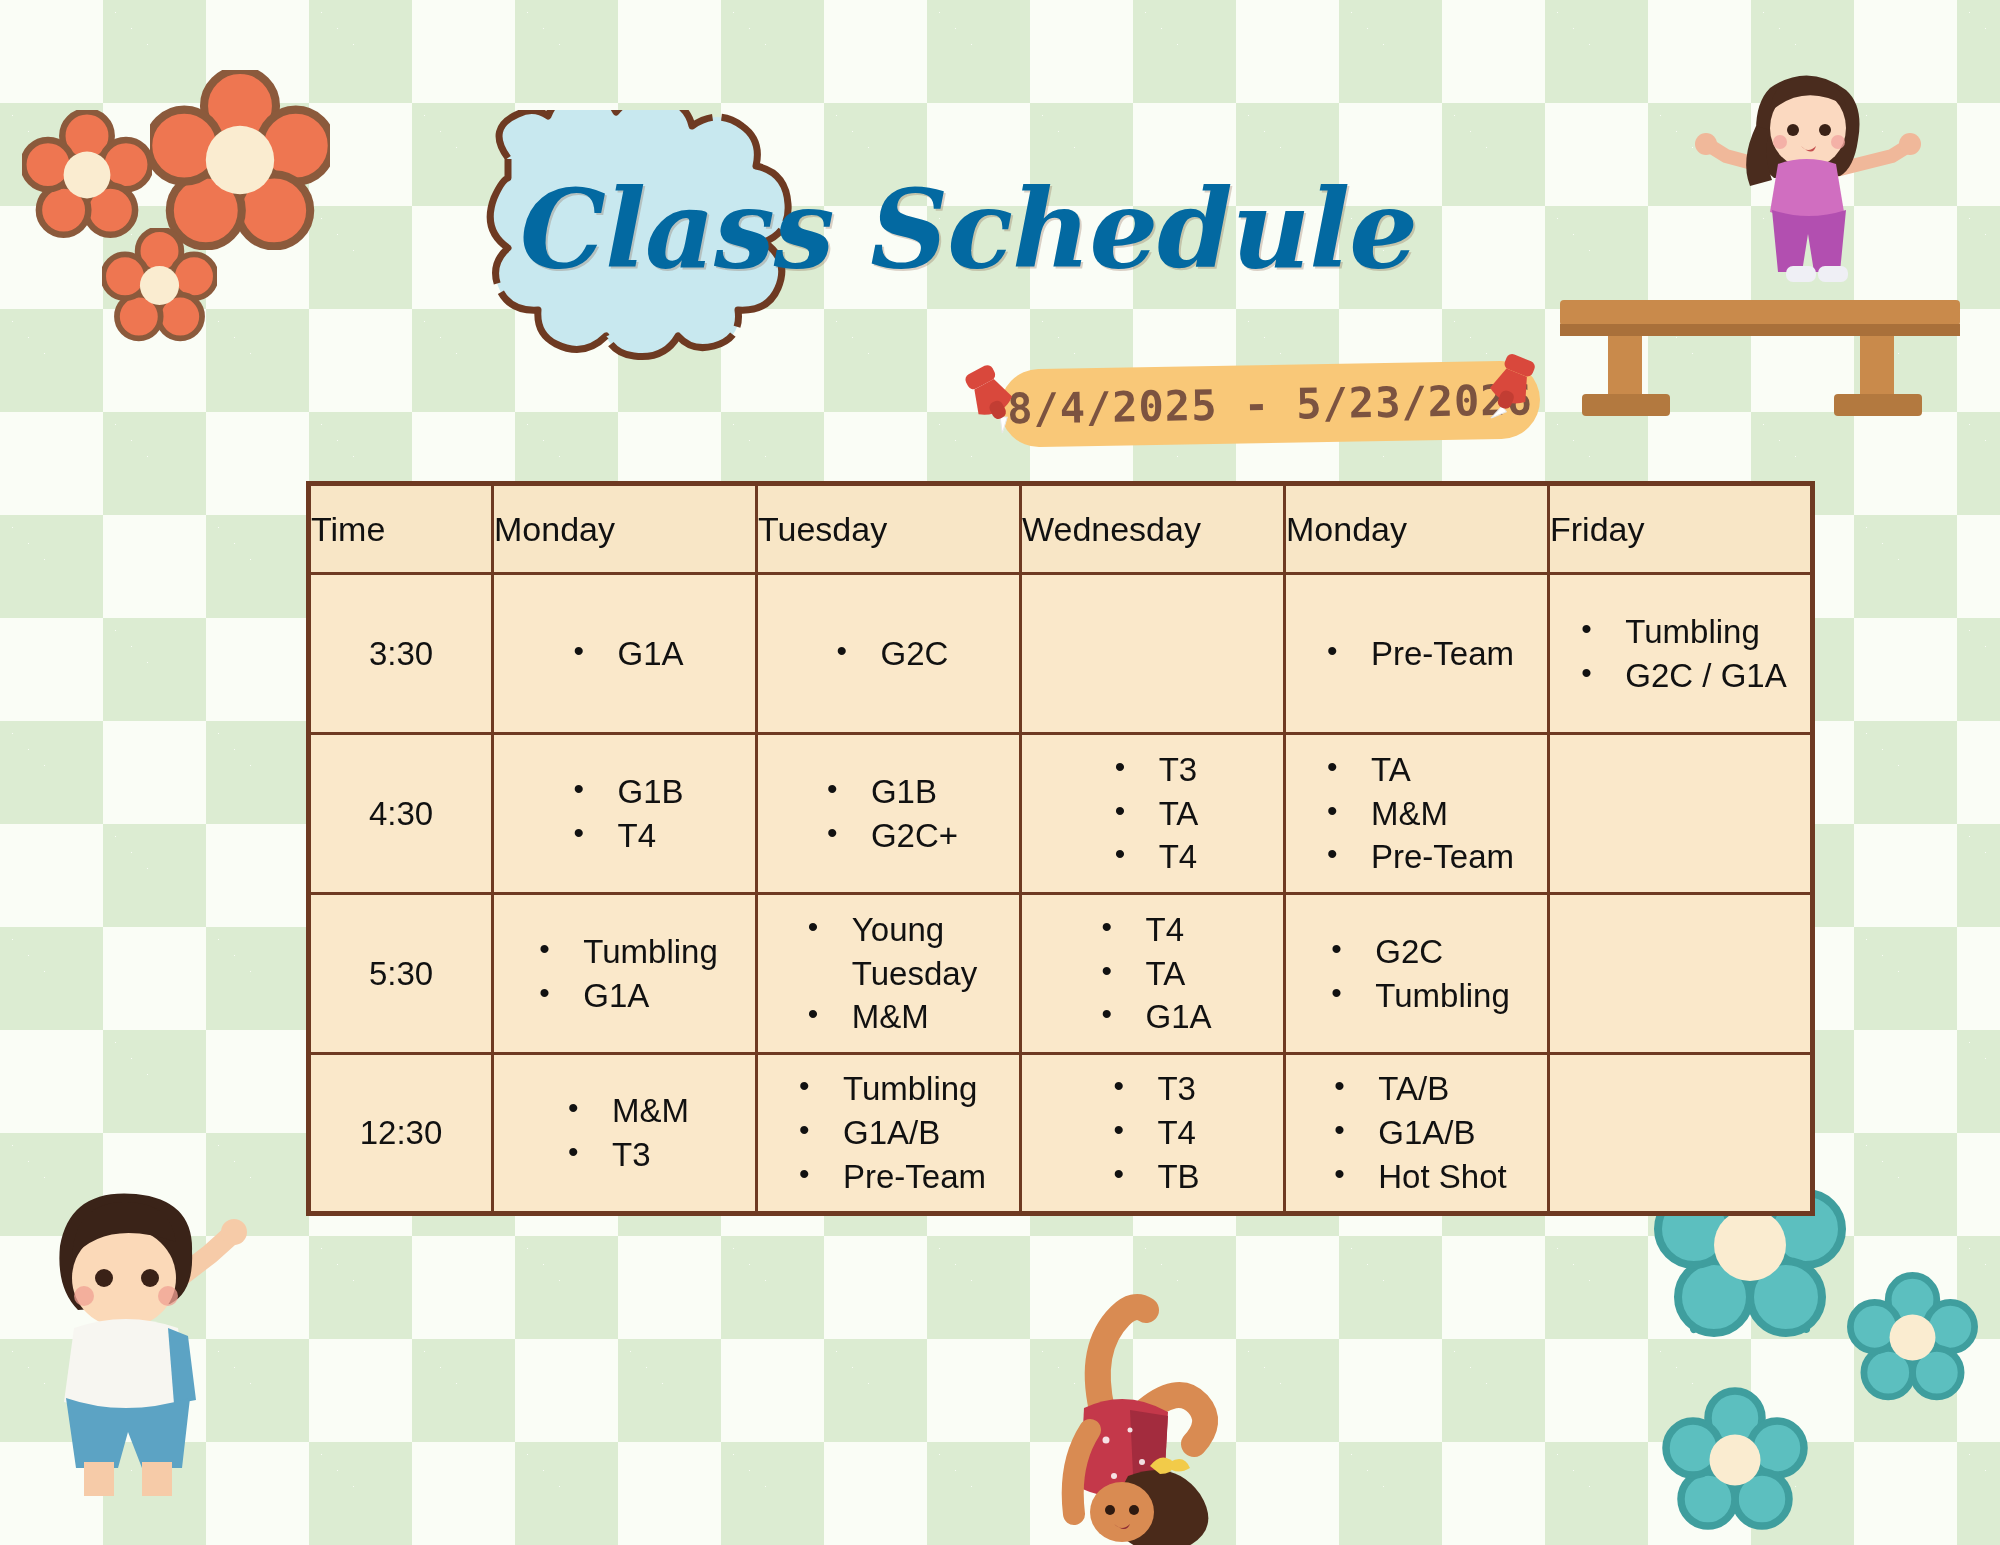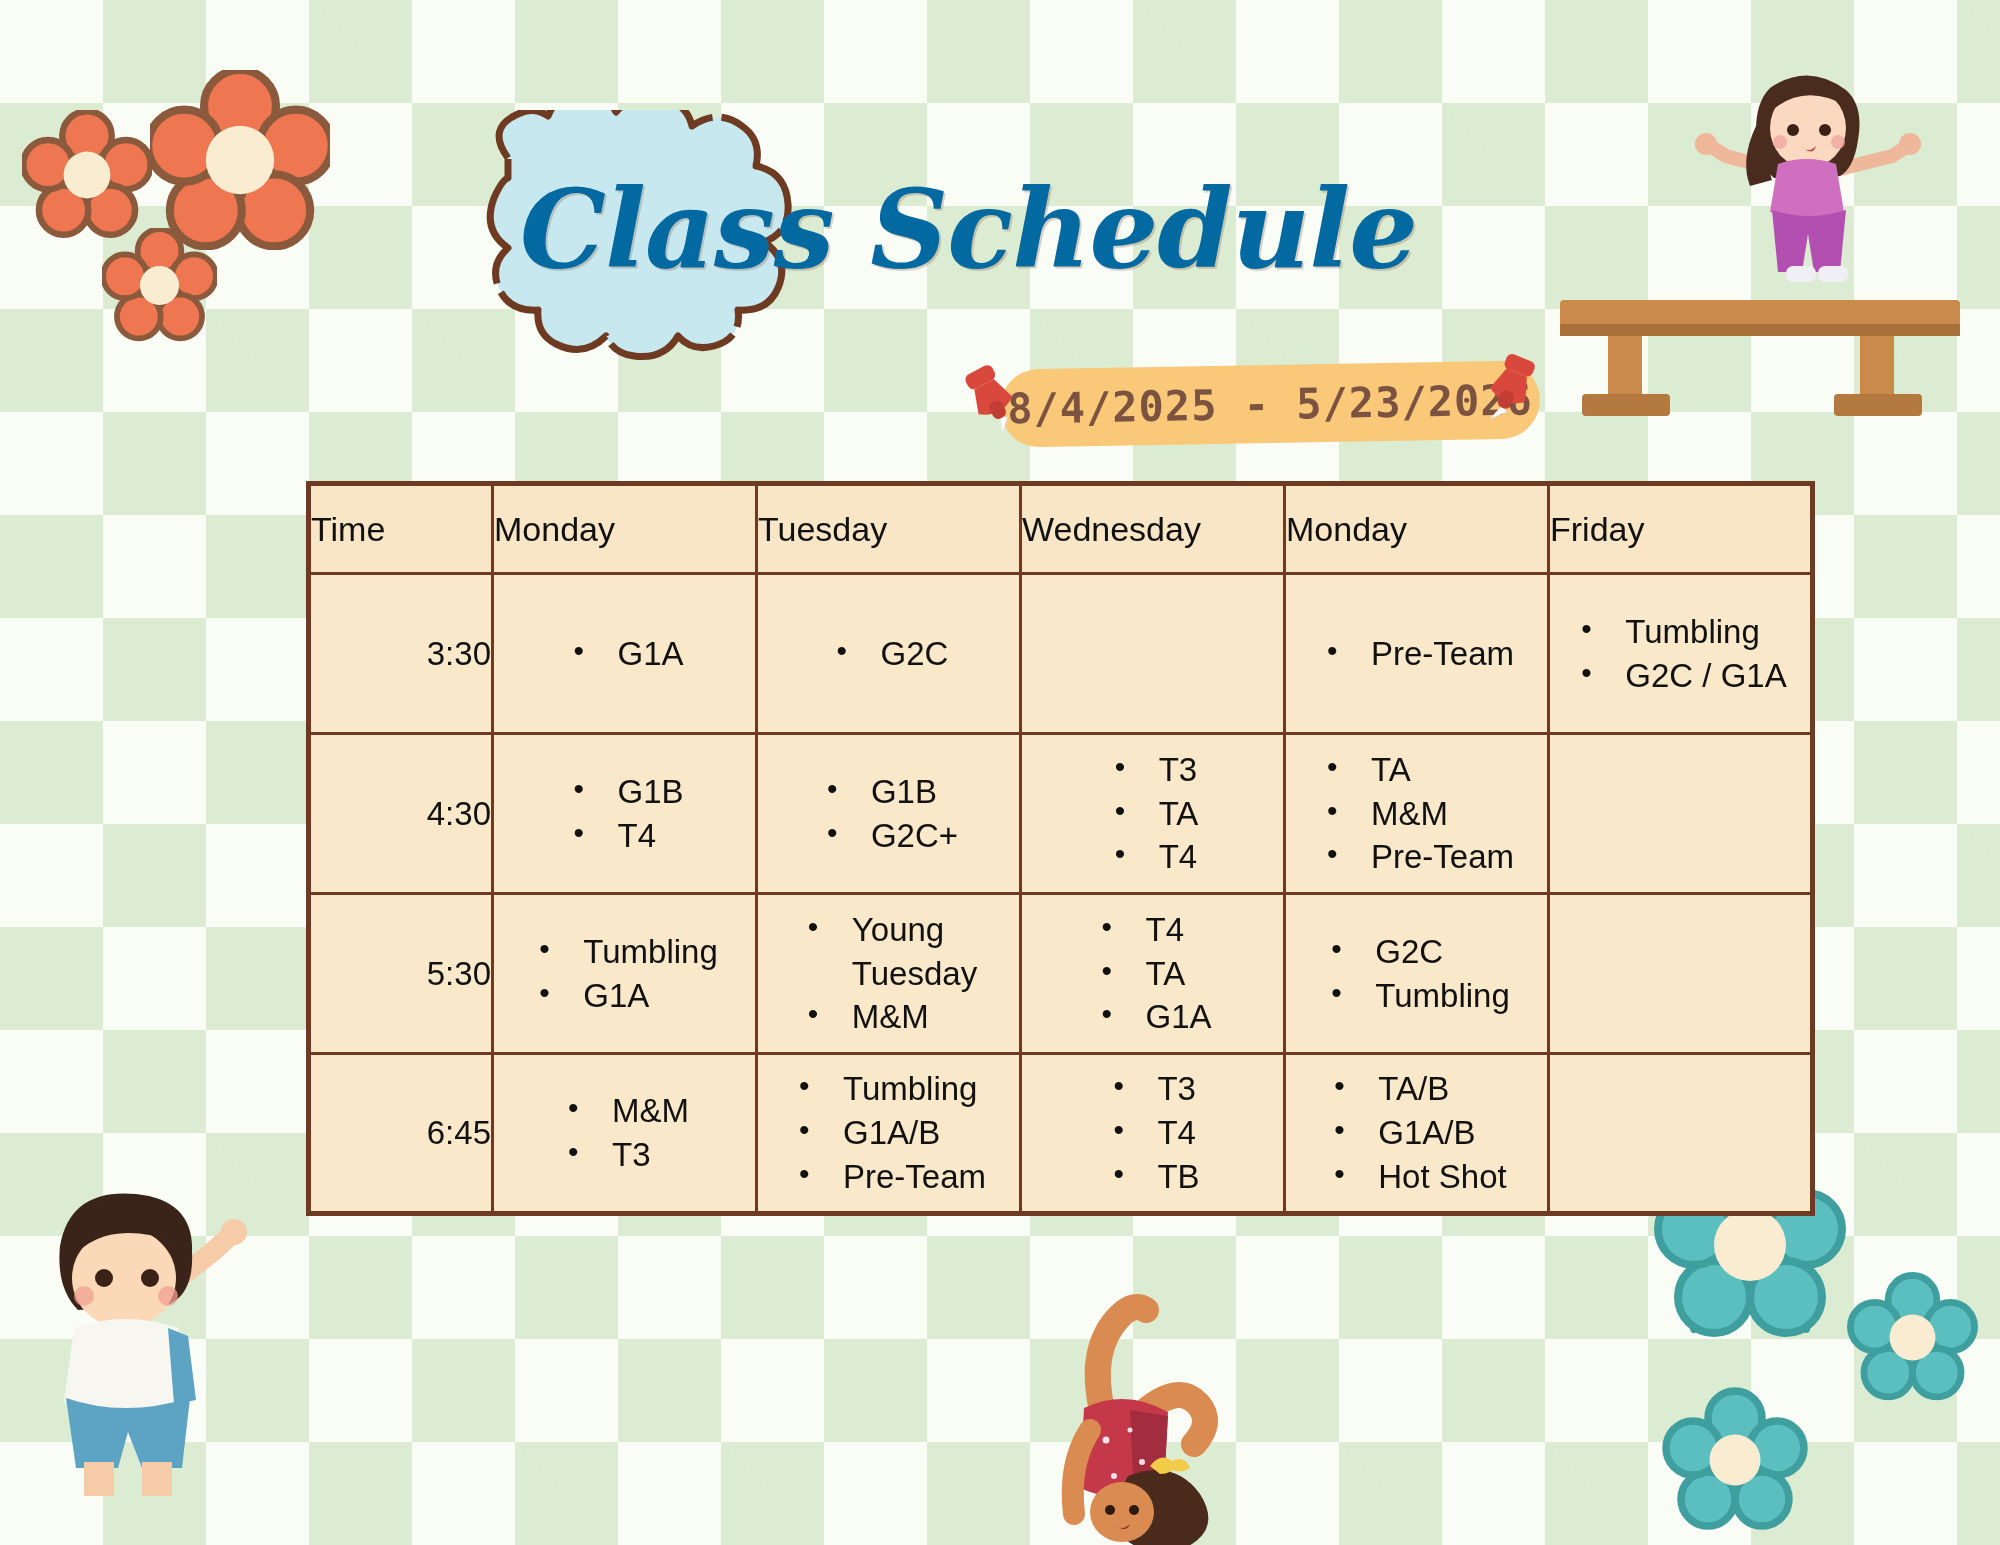--- a/index.html
+++ b/index.html
@@ -105,21 +105,21 @@
     text-align: left;
     background: #f8e6c6;
   }
   .col-time  { width: 184px; }
   .col-day   { width: 264px; }
 
   #schedule-table tbody td {
     height: 160px;
     font-size: 33px;
   }
-  td.time-cell { text-align: right; }
+  td.time-cell { text-align: center; }
 
   ul.cell-list {
     list-style: none;
     margin: 0 auto;
     padding: 0;
     display: inline-block;
     text-align: left;
   }
   td.day-cell { text-align: center; padding: 6px 10px; }
   ul.cell-list li {
@@ -391,21 +391,21 @@
         <td class="time-cell">5:30</td>
         <td class="day-cell"><ul class="cell-list"><li>Tumbling</li><li>G1A</li></ul></td>
         <td class="day-cell"><ul class="cell-list"><li>
               <span class="lbl">Young<span class="l2">Tuesday</span></span>
             </li><li>M&amp;M</li></ul></td>
         <td class="day-cell"><ul class="cell-list"><li>T4</li><li>TA</li><li>G1A</li></ul></td>
         <td class="day-cell"><ul class="cell-list"><li>G2C</li><li>Tumbling</li></ul></td>
         <td class="day-cell"></td>
       </tr>
       <tr>
-        <td class="time-cell">6:45</td>
+        <td class="time-cell">12:30</td>
         <td class="day-cell"><ul class="cell-list"><li>M&amp;M</li><li>T3</li></ul></td>
         <td class="day-cell"><ul class="cell-list"><li>Tumbling</li><li>G1A/B</li><li>Pre-Team</li></ul></td>
         <td class="day-cell"><ul class="cell-list"><li>T3</li><li>T4</li><li>TB</li></ul></td>
         <td class="day-cell"><ul class="cell-list"><li>TA/B</li><li>G1A/B</li><li>Hot Shot</li></ul></td>
         <td class="day-cell"></td>
       </tr>
     </tbody>
 </table>
 
 </body></html>

